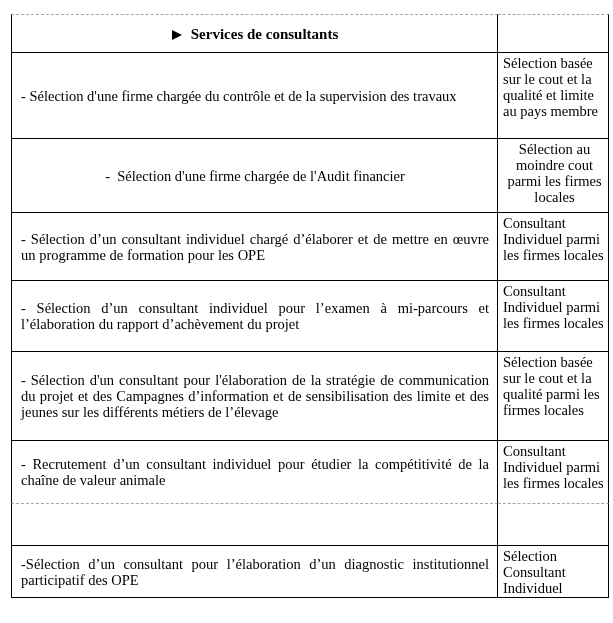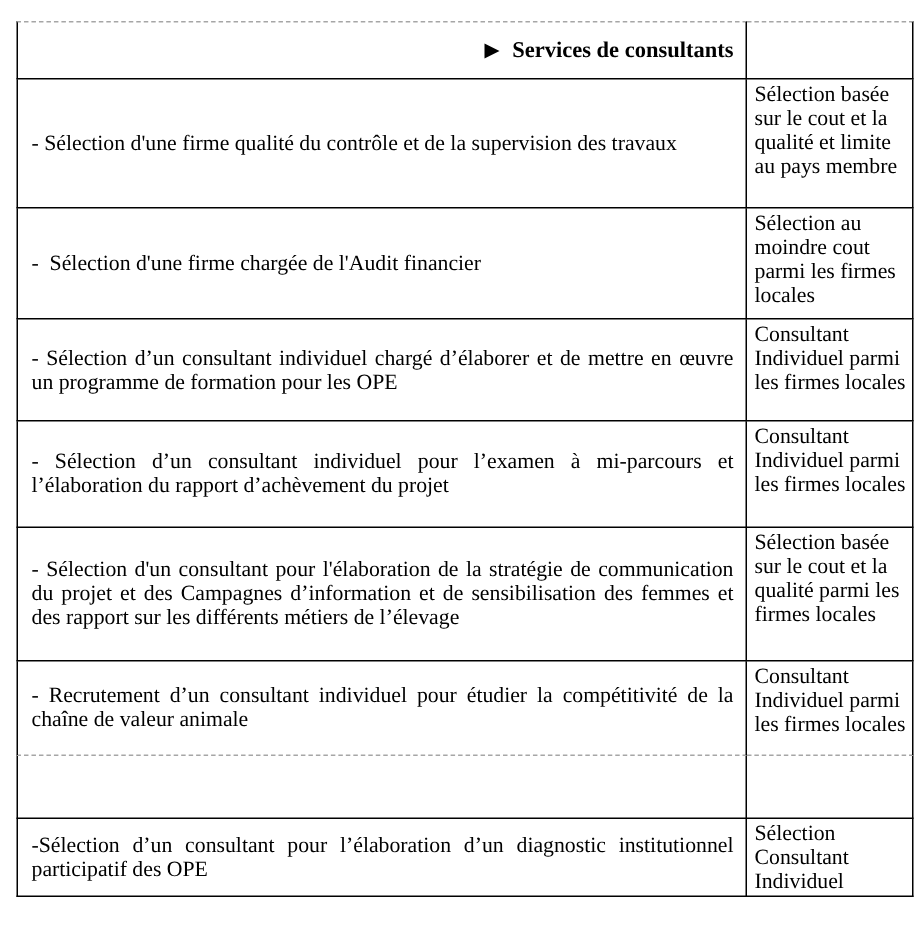--- a/index.html
+++ b/index.html
@@ -39,30 +39,30 @@
     vertical-align: top;
     text-align: left;
     padding: 2px 2px 1px 5px;
   }
   tr.header-row td {
     border-top: 1px dashed #a6a6a6;
   }
   tr.header-row td.service {
     font-weight: bold;
     font-size: 15px;
-    text-align: right;
+    text-align: center;
     vertical-align: middle;
   }
   tr.dashed-bottom td {
     border-bottom: 1px dashed #a6a6a6;
   }
   
   tr.header-row td { height: 33px; }
   tr.row-0 td { height: 81px; margin-top: 29px; }
-  tr.row-1 td { height: 69px; }
+  tr.row-1 td { height: 69px; text-align: center; }
   tr.row-2 td { height: 63px; }
   tr.row-3 td { height: 66px; }
   tr.row-4 td { height: 84px; margin-top: 12px; }
   tr.row-5 td { height: 58px; }
   tr.row-6 td { height: 37px; }
   tr.row-7 td { height: 51px; }
   tr.row-8 td { height: 45px; }
   .arrow-bullet {
     display: inline-block;
     width: 0;
@@ -85,41 +85,41 @@
   </colgroup>
   <tbody>
     <tr class="header-row">
       <td class="service">
         <span class="arrow-bullet"></span><span>Services de consultants</span>
       </td>
       <td class="method"></td>
     </tr>
 
     <tr class="row-0">
-      <td class="service">- Sélection d'une firme qualité du contrôle et de la supervision des travaux</td>
+      <td class="service">- Sélection d'une firme chargée du contrôle et de la supervision des travaux</td>
       <td class="method">Sélection basée sur le cout et la qualité et limite au pays membre</td>
     </tr>
 
     <tr class="row-1">
       <td class="service">- &nbsp;Sélection d'une firme chargée de l'Audit financier</td>
       <td class="method">Sélection au moindre cout parmi les firmes locales</td>
     </tr>
 
     <tr class="row-2">
       <td class="service">- Sélection d’un consultant individuel chargé d’élaborer et de mettre en œuvre un programme de formation pour les OPE</td>
       <td class="method">Consultant Individuel parmi les firmes locales</td>
     </tr>
 
     <tr class="row-3">
       <td class="service">- Sélection d’un consultant individuel pour l’examen à mi-parcours et l’élaboration du rapport d’achèvement du projet</td>
       <td class="method">Consultant Individuel parmi les firmes locales</td>
     </tr>
 
     <tr class="row-4">
-      <td class="service">- Sélection d'un consultant pour l'élaboration de la stratégie de communication du projet et des Campagnes d’information et de sensibilisation des femmes et des rapport sur les différents métiers de l’élevage</td>
+      <td class="service">- Sélection d'un consultant pour l'élaboration de la stratégie de communication du projet et des Campagnes d’information et de sensibilisation des limite et des jeunes sur les différents métiers de l’élevage</td>
       <td class="method">Sélection basée sur le cout et la qualité parmi les firmes locales</td>
     </tr>
 
     <tr class="row-5 dashed-bottom">
       <td class="service">- Recrutement d’un consultant individuel pour étudier la compétitivité de la chaîne de valeur animale</td>
       <td class="method">Consultant Individuel parmi les firmes locales</td>
     </tr>
 
     <tr class="row-6">
       <td class="service"></td>

